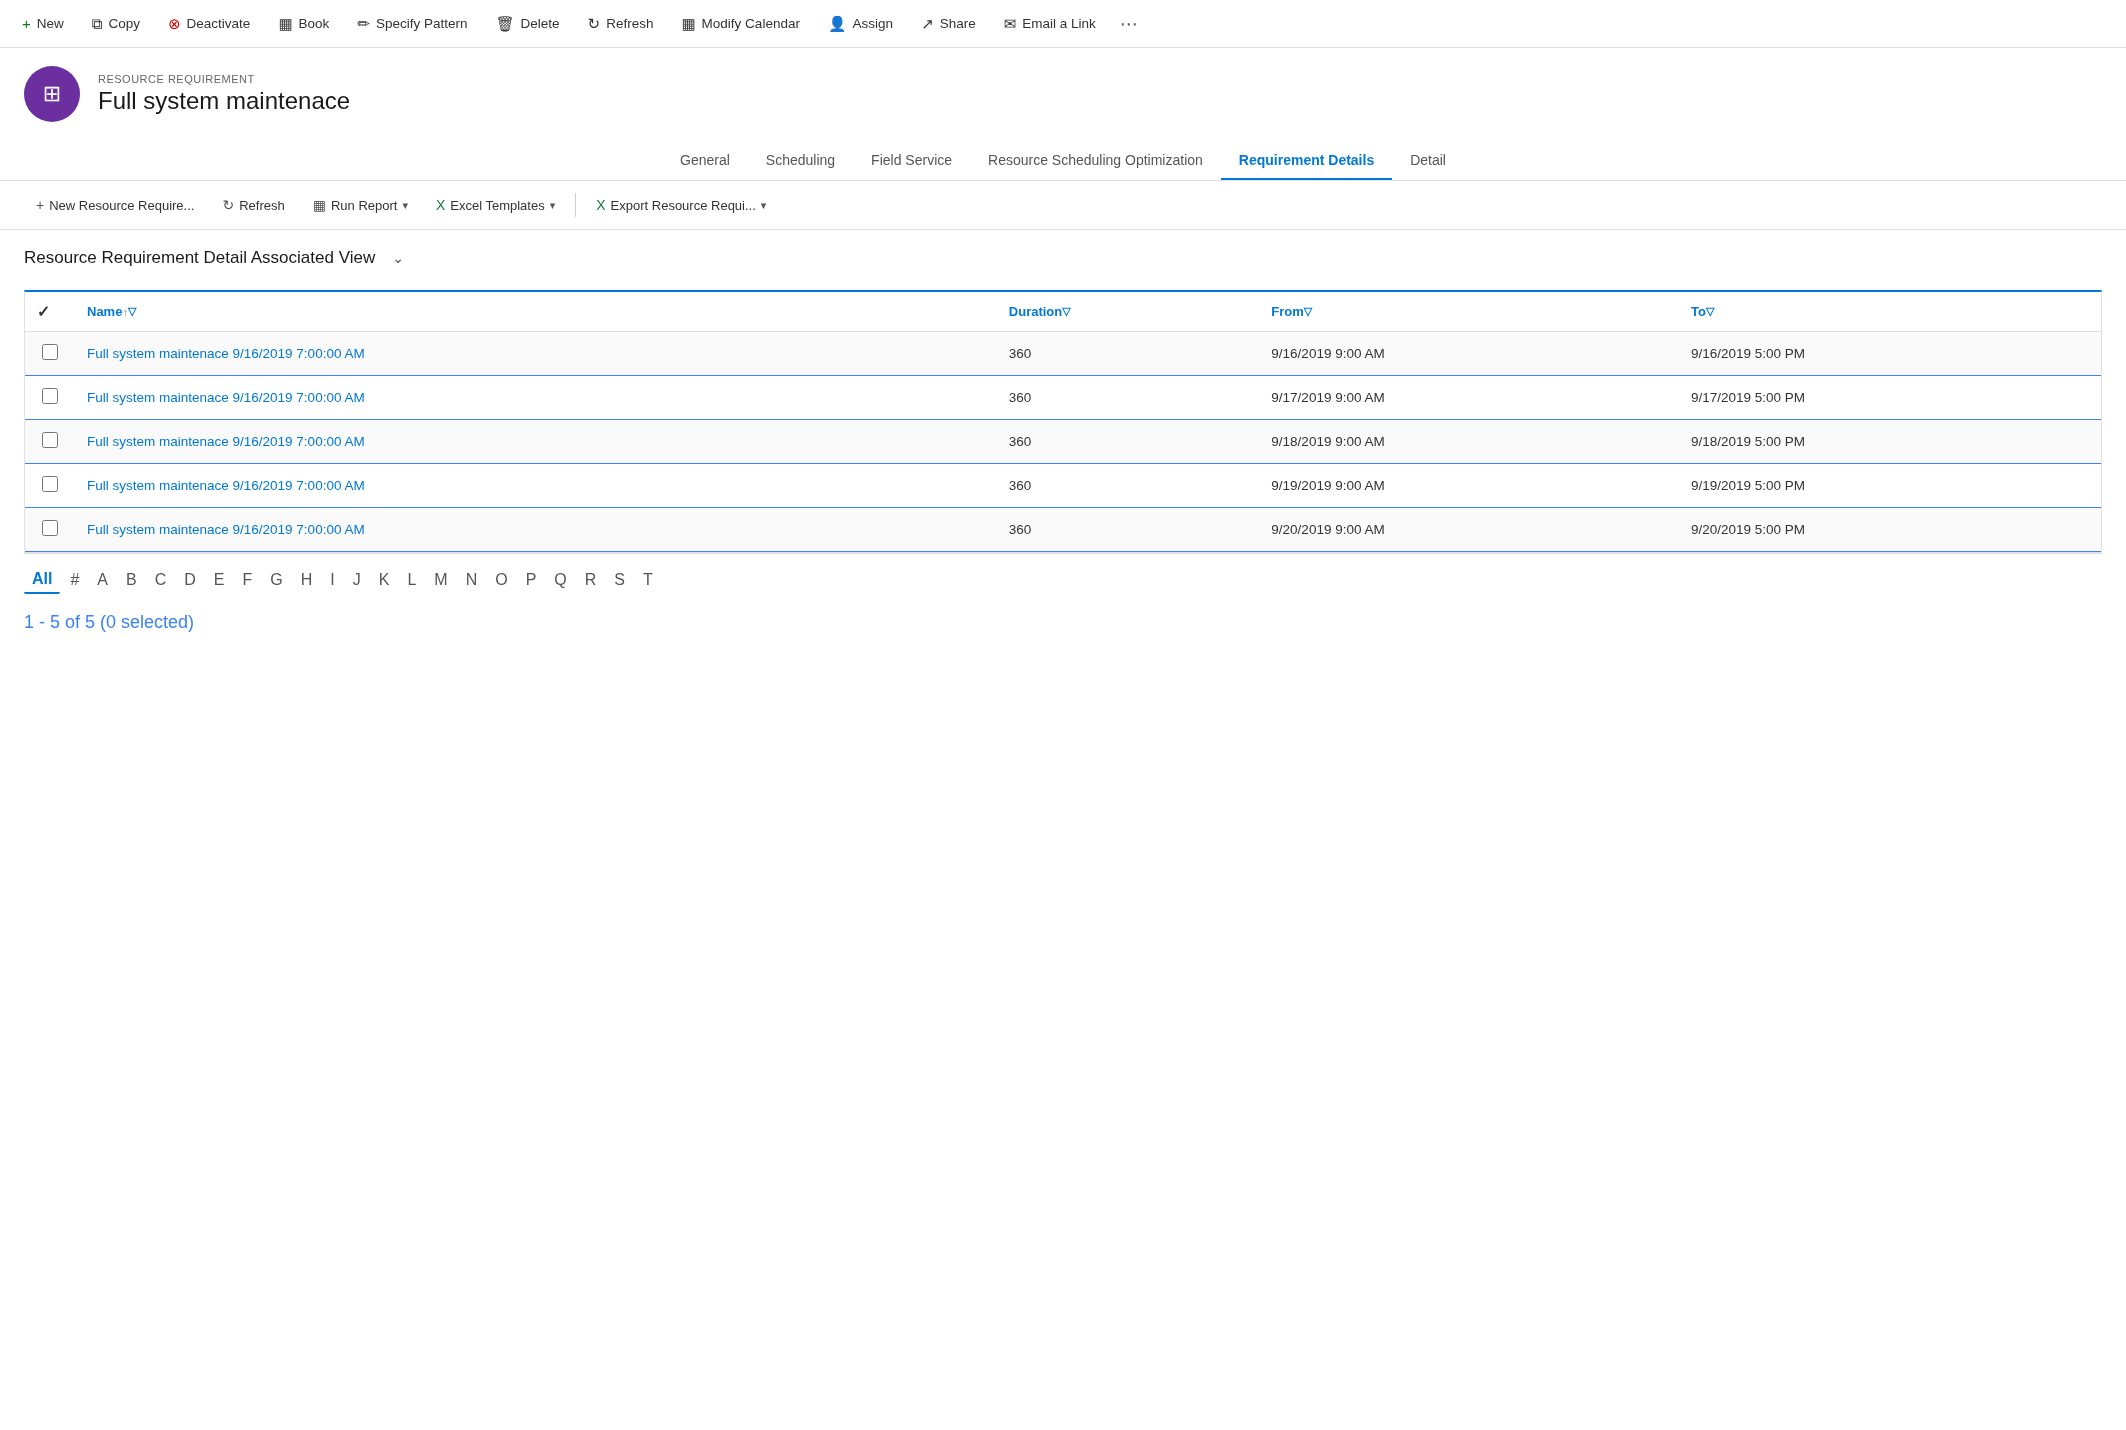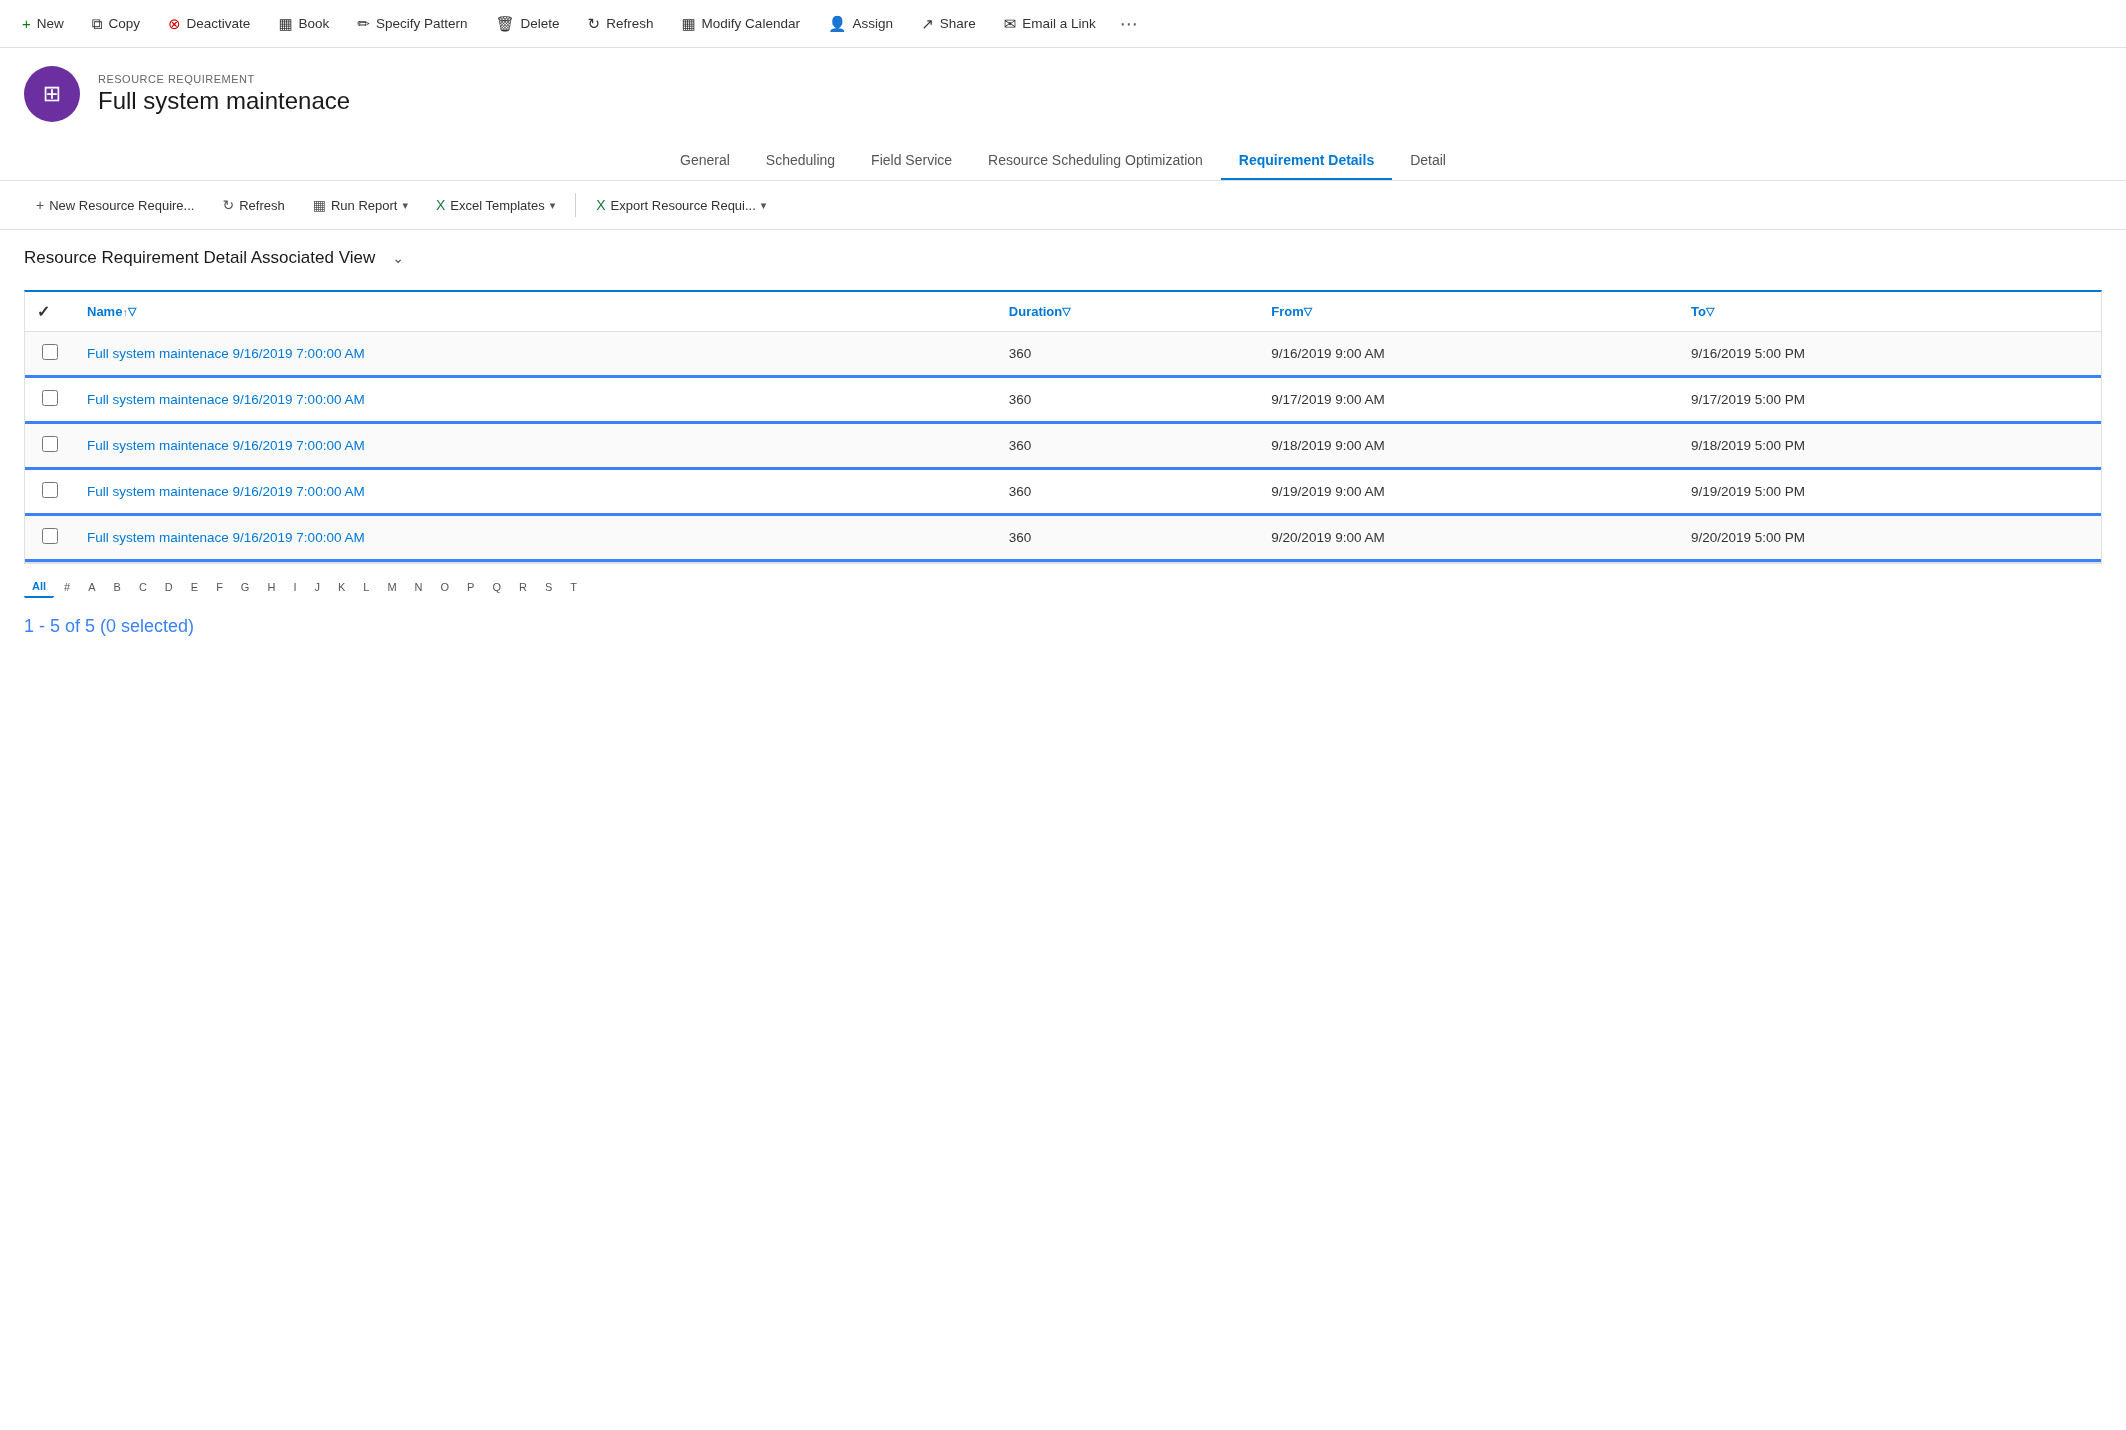--- a/index.html
+++ b/index.html
@@ -155,21 +155,21 @@
     }
     .th-inner {
       display: flex;
       align-items: center;
       gap: 0;
     }
     .sort-icon, .filter-icon { font-size: 11px; color: #888; cursor: pointer; }
     .filter-icon { color: #0078d4; }
 
     tbody tr {
-      border-bottom: 3px solid #3b82f6;
+      border-bottom: 1px solid #3b82f6;
     }
     tbody tr:nth-child(odd) { background: #fafafa; }
     tbody tr:nth-child(even) { background: #fff; }
 
     tbody td {
       padding: 12px 12px;
       font-size: 13.5px;
       vertical-align: middle;
     }
     tbody td.check-col { text-align: center; }
@@ -185,21 +185,21 @@
       padding: 12px 0;
       border-top: 1px solid #e0e0e0;
     }
     .alpha-nav {
       display: flex;
       align-items: center;
       gap: 2px;
     }
     .alpha-item {
       padding: 4px 8px;
-      font-size: 11px;
+      font-size: 16px;
       cursor: pointer;
       color: #555;
       border-radius: 2px;
     }
     .alpha-item.active {
       color: #0078d4;
       font-weight: 600;
       border-bottom: 2px solid #0078d4;
     }
 

